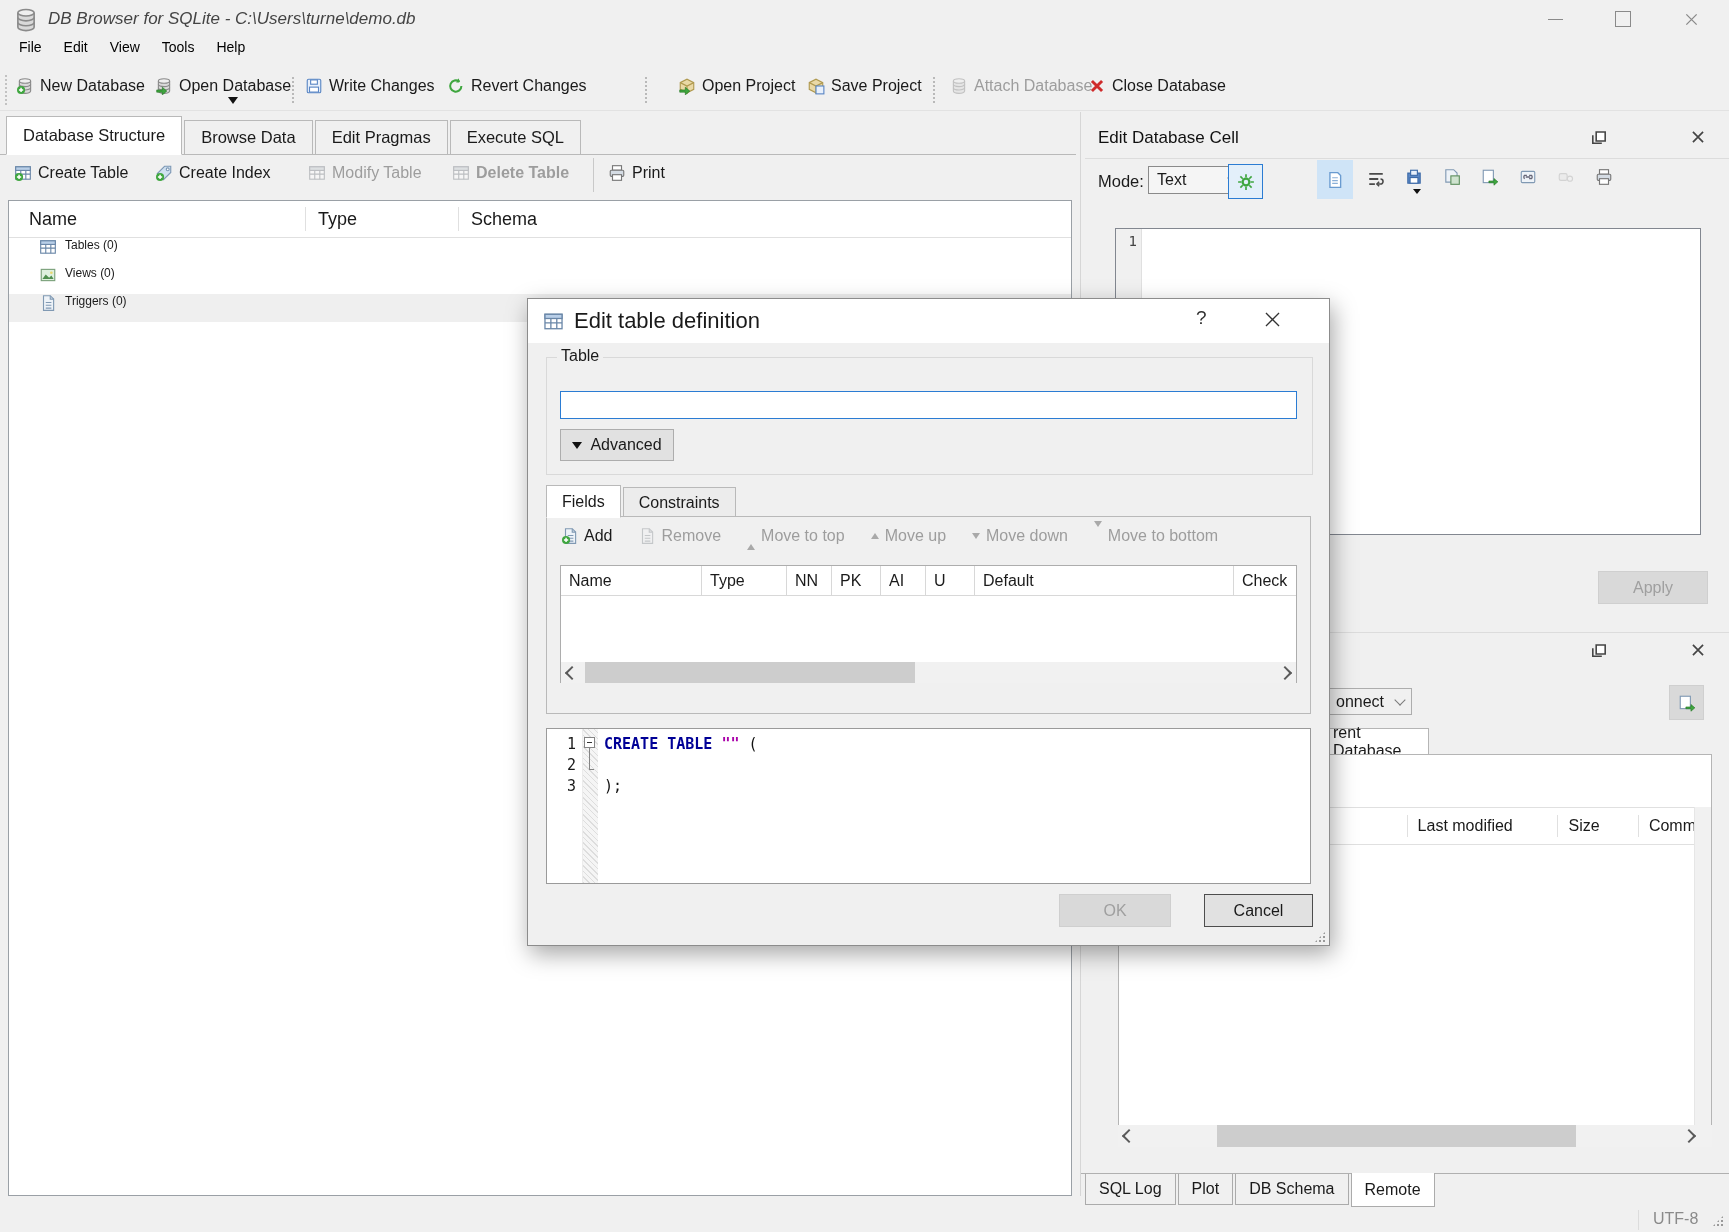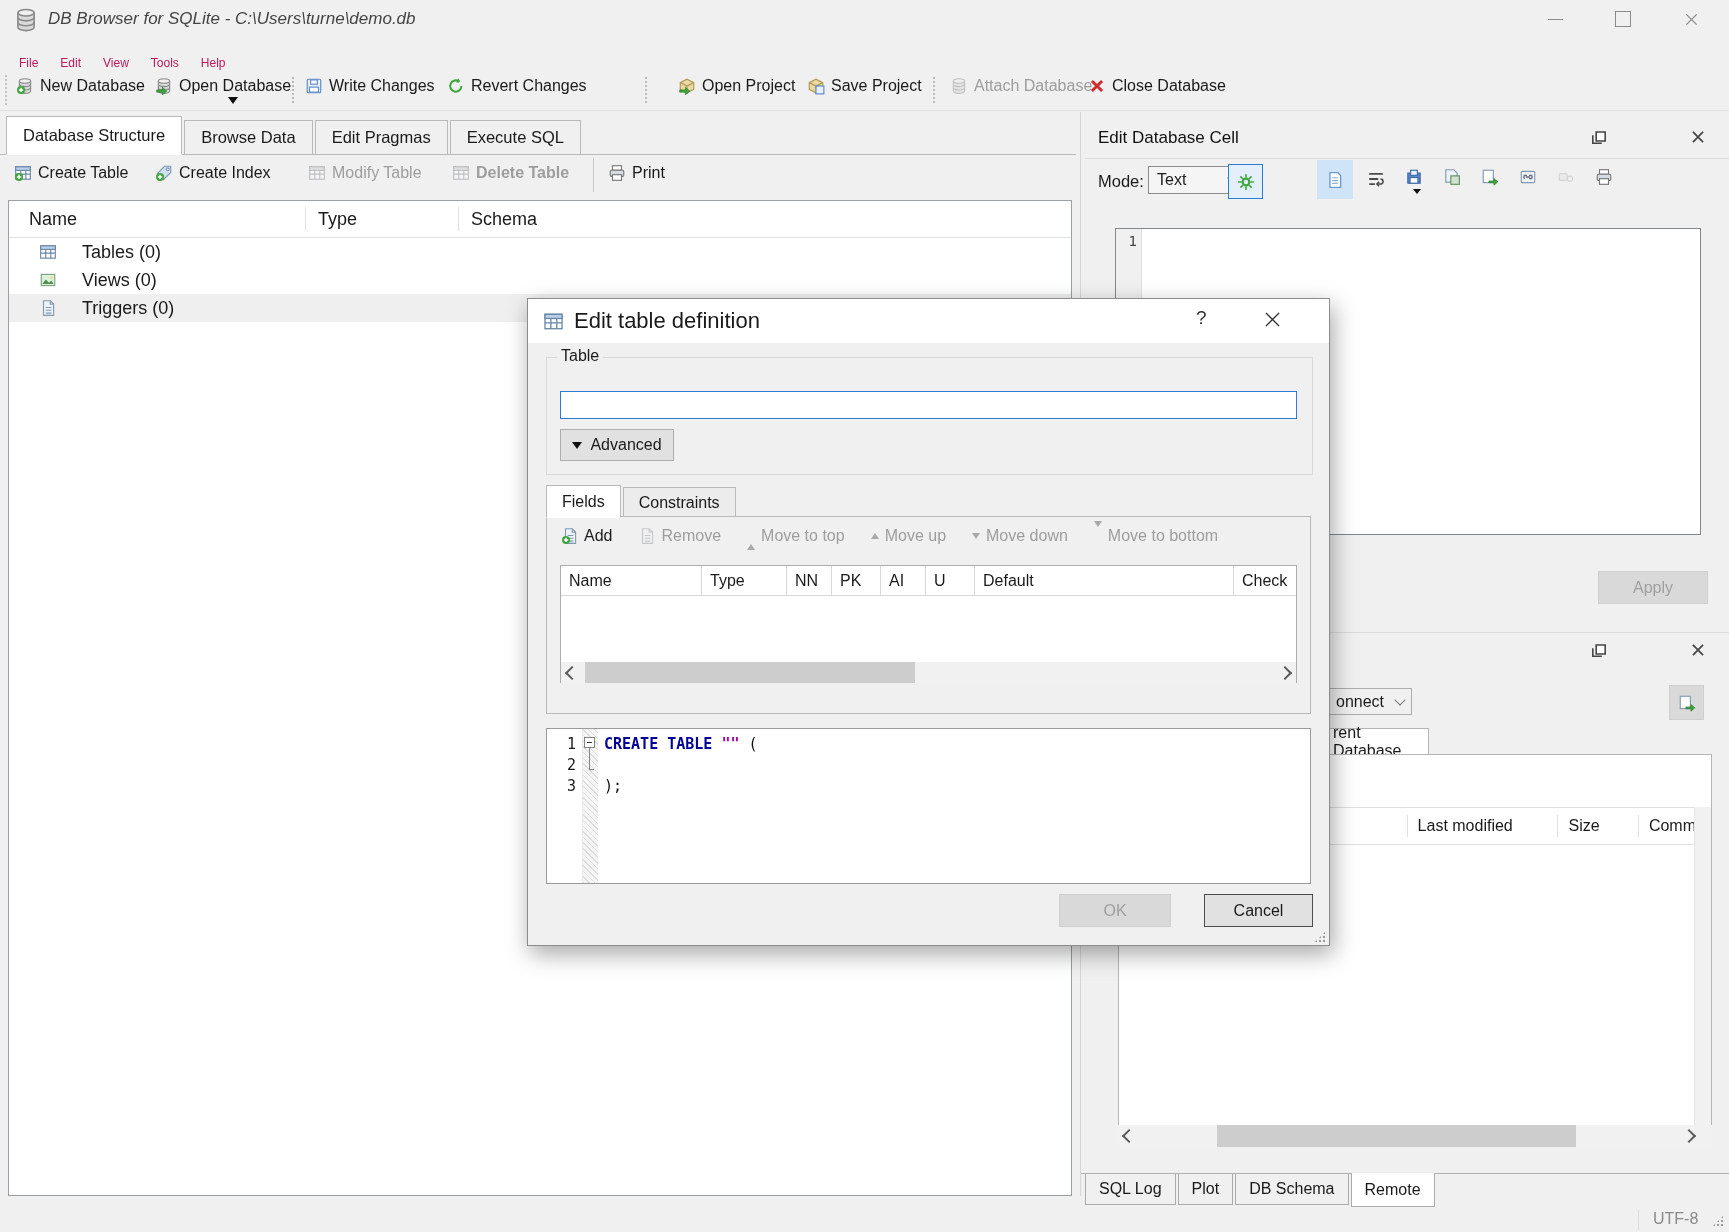--- a/index.html
+++ b/index.html
@@ -14,21 +14,21 @@
   .dis{color:#9d9d9d;}
   .dis svg{opacity:.45;filter:grayscale(.8);}
   .vsep{width:0;height:26px;border-left:2px dotted #b9b9b9;}
   .grip{width:0;height:30px;border-left:2px dotted #c2c2c2;}
   
   .tab{height:33px;display:flex;align-items:center;padding:0 16px;background:#f0f0f0;
        border:1px solid #b9b9b9;border-bottom:none;margin-right:2px;font-size:16.5px;}
   .tab.active{background:#ffffff;height:37px;margin-top:-4px;position:relative;z-index:2;}
   .tabline{border-bottom:1px solid #b9b9b9;}
   
-  .treerow{height:28px;display:flex;align-items:center;font-size:18px;gap:17px;}
+  .treerow{height:28px;display:flex;font-size:12px;}
   .treerow .ic{margin-left:30px;margin-right:8px;}
   .zebra{background:#efefef;}
   
   .btn{display:flex;align-items:center;justify-content:center;background:#e1e1e1;
        border:1px solid #adadad;font-size:16px;}
   .btn.disabled{background:#d9d9d9;border-color:#cfcfcf;color:#9f9f9f;}
   
   .chev{display:inline-block;width:7px;height:7px;border:solid #555;border-width:0 1.6px 1.6px 0;
         transform:rotate(45deg);margin-top:-4px;}
   .chevL{display:inline-block;width:8px;height:8px;border:solid #5a5a5a;border-width:0 0 2.5px 2.5px;transform:rotate(45deg);}
@@ -176,21 +176,21 @@
   <div class="abs winbtn" style="left:1600px;top:2px;">
     <span style="width:14px;height:14px;border:1.4px solid #8a8a8a;"></span>
     </div>
   <div class="abs winbtn" style="left:1668px;top:2px;">
     <svg width="15" height="15" viewBox="0 0 16 16">
         <path d="M2.5 2.5l11 11M13.5 2.5l-11 11" stroke="#8a8a8a" stroke-width="1.4"></path>
       </svg>
     </div>
 </div>
 
-<div class="abs row" style="left:8px;top:48px;height:30px;gap:0;color:#be185d;font-size:12px;">
+<div class="abs row" style="left:8px;top:32px;height:30px;gap:0;color:#000000;font-size:14px;">
   <span style="padding:0 11px;">File</span>
   <span style="padding:0 11px;">Edit</span>
   <span style="padding:0 11px;">View</span>
   <span style="padding:0 11px;">Tools</span>
   <span style="padding:0 11px;">Help</span>
 </div>
 
 <div class="abs" style="left:0;top:70px;width:1729px;height:40px;border-bottom:1px solid #e2e2e2;">
   <div class="abs grip" style="left:5px;top:5px;"></div>
 

